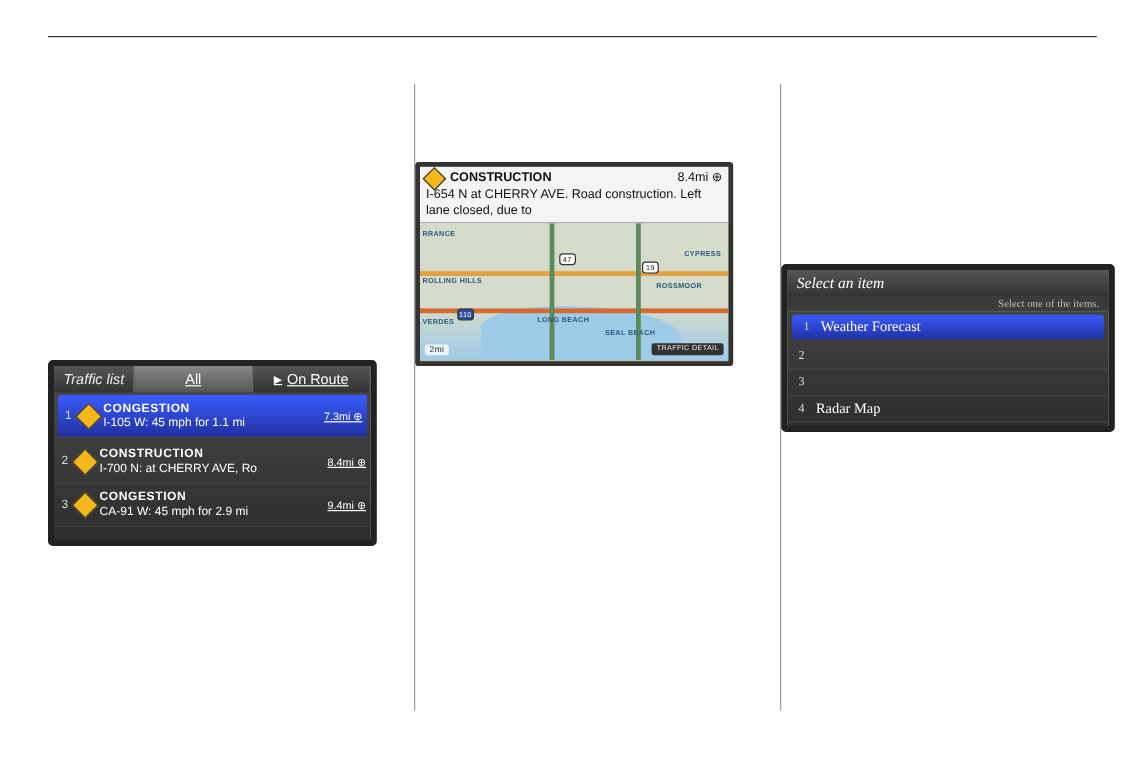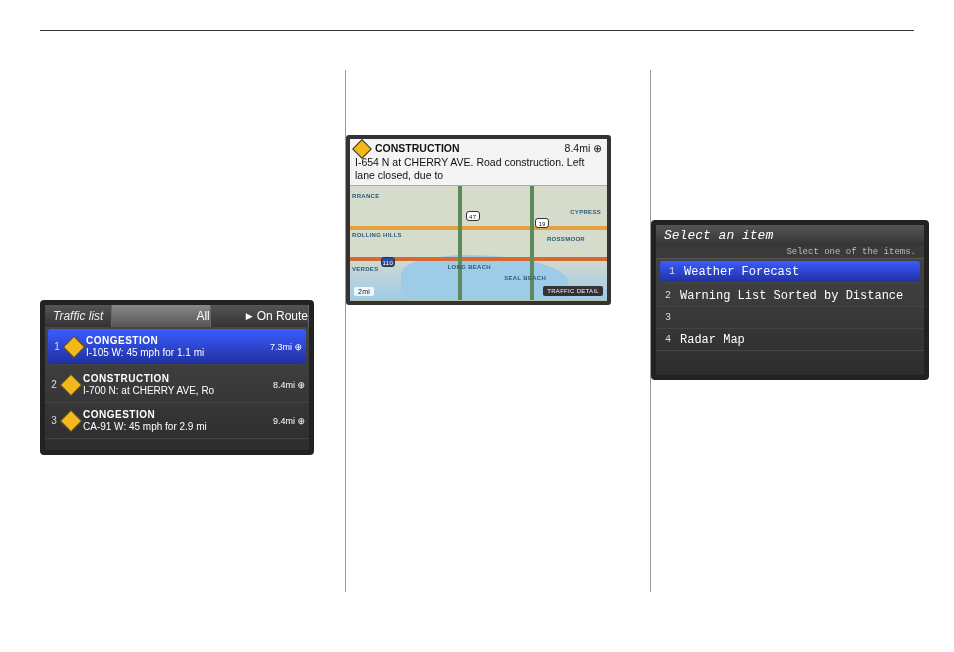--- a/index.html
+++ b/index.html
@@ -43,21 +43,21 @@
     overflow: hidden;
   }
   .tl-top {
     display: flex;
     height: 22px;
     background: linear-gradient(#555,#333);
     font-size: 12px;
     align-items: center;
   }
   .tl-title { flex: 0 0 auto; padding: 0 8px; color: #eee; font-style: italic; border-right: 1px solid #666; height:100%; display:flex; align-items:center; }
-  .tl-tab { flex: 1; text-align: center; border-right: 1px solid #666; height:100%; display:flex; align-items:center; justify-content:flex-end; }
+  .tl-tab { flex: 1; text-align: center; border-right: 1px solid #666; height:100%; display:flex; align-items:center; justify-content:center;text-decoration:underline; }
   .tl-tab.active { background: linear-gradient(#888,#555); }
   .tl-tab .arrow { margin-right: 4px; font-size: 9px; }
   .tl-sub {
     font-size: 9px;
     text-align: center;
     padding: 2px 0;
     color: #ccc;
     background:#3a3a3a;
     border-bottom:1px solid #555;
   }
@@ -78,21 +78,21 @@
   .tl-num { width: 10px; font-size: 10px; color:#ddd; text-align:center; }
   .tl-icon {
     width: 16px; height: 16px; margin: 0 4px;
     background: #f5b81a;
     transform: rotate(45deg);
     border: 1px solid #333;
     position: relative;
   }
   .tl-body { flex:1; line-height: 1.2; }
   .tl-body .ttype { font-weight: bold; letter-spacing: .5px; }
-  .tl-dist { font-size: 9px; text-align:right; white-space: nowrap; padding-left:4px; }
+  .tl-dist { font-size: 9px; text-align:right; white-space: nowrap; padding-left:4px;text-decoration:underline; }
 
   
   .mapdetail {
     position: absolute;
     top: 65px;
     left: 0;
     width: 265px;
     height: 170px;
     border: 4px solid #333;
     border-radius: 3px;
@@ -136,25 +136,25 @@
     position:absolute; left:4px; bottom:4px; background:rgba(255,255,255,.8);
     font-size:7px; padding:1px 4px; border-radius:2px; color:#222;
   }
 
   
   .selitem {
     position: absolute;
     top: 150px;
     left: 0;
     width: 278px;
-    height: 160px;
+    height: 140px;
     background: linear-gradient(#4a4a4a,#2d2d2d);
     border: 5px solid #222;
     border-radius: 4px;
-    font-family: Liberation Mono, monospace;
+    font-family: Liberation Serif, serif;
     color: #fff;
     font-size: 12px;
     overflow:hidden;
   }
   .si-title {
     padding: 3px 8px;
     background: linear-gradient(#555,#333);
     font-style: italic;
     font-size:13px;
   }
@@ -265,21 +265,20 @@
 <div class="col col3">
   <div class="selitem">
     <div class="si-title">Select an item</div>
     <div class="si-sub">Select one of the items.</div>
     <div class="si-row sel">
       <div class="si-num">1</div>
       <div class="si-label">Weather Forecast</div>
     </div>
     <div class="si-row">
       <div class="si-num">2</div>
-      <div class="si-label">Warning List Sorted by Distance</div>
     </div>
     <div class="si-row">
       <div class="si-num">3</div>
     </div>
     <div class="si-row">
       <div class="si-num">4</div>
       <div class="si-label">Radar Map</div>
     </div>
   </div>
 </div>

